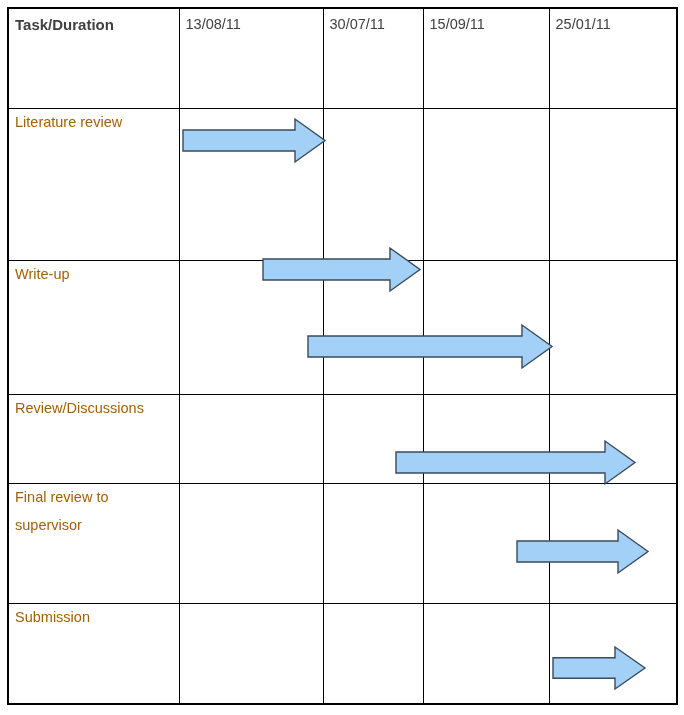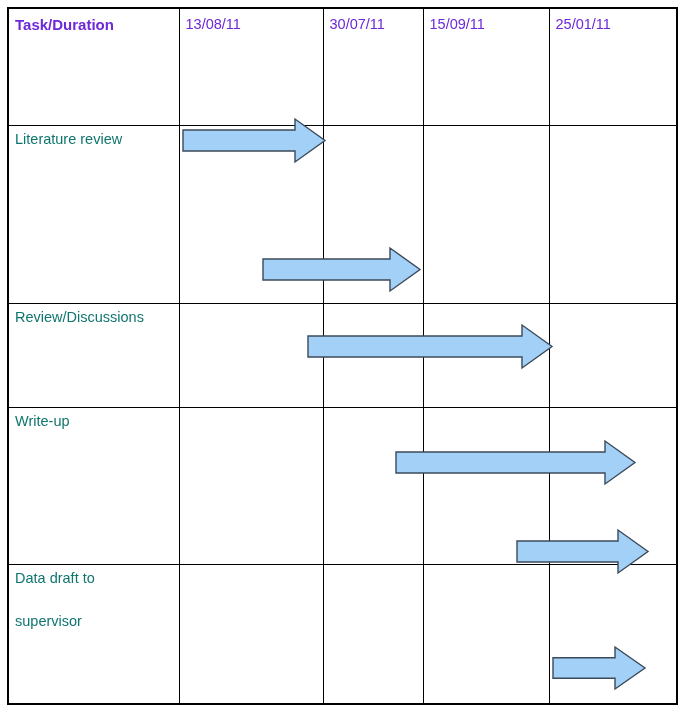--- a/index.html
+++ b/index.html
@@ -36,37 +36,37 @@
   .grid-table td {
     border: 1px solid #000000;
     vertical-align: top;
     padding: 0;
     background: transparent;
   }
   .cell-pad {
     padding: 6px 0 0 6px;
     font-size: 14.5px;
     line-height: 1.05;
-    color: #6d28d9;
+    color: #404040;
     white-space: nowrap;
   }
   .hdr .cell-pad {
     padding-top: 8px;
   }
   .hdr-strong {
     font-weight: bold;
     font-size: 15px;
   }
   .task-label {
     font-size: 14.5px;
-    color: #0f766e;
+    color: #a16207;
   }
   .task-label .line2 {
     display: block;
-    margin-top: 28px;
+    margin-top: 12px;
   }
   
   #arrow-layer {
     position: absolute;
     left: 0;
     top: 0;
     width: 684px;
     height: 715px;
     pointer-events: none;
   }
@@ -116,53 +116,62 @@
         <td>
           <div class="cell-pad task-label">Literature review</div>
         </td>
         <td></td>
         <td></td>
         <td></td>
         <td></td>
       </tr>
 
 
+      <tr style="height:120px">
+        <td>
+          <div class="cell-pad task-label">Write-up</div>
+        </td>
+        <td></td>
+        <td></td>
+        <td></td>
+        <td></td>
+      </tr>
+
       <tr style="height:80px">
         <td>
           <div class="cell-pad task-label">Review/Discussions</div>
         </td>
         <td></td>
         <td></td>
         <td></td>
         <td></td>
       </tr>
 
-      <tr style="height:120px">
-        <td>
-          <div class="cell-pad task-label">Write-up</div>
-        </td>
-        <td></td>
-        <td></td>
-        <td></td>
-        <td></td>
-      </tr>
-
       <tr style="height:107px">
         <td>
           <div class="cell-pad task-label">
-            <span>Data draft to</span>
+            <span>Final review to</span>
             <span class="line2">supervisor</span>
           </div>
         </td>
         <td></td>
         <td></td>
         <td></td>
         <td></td>
       </tr>
 
+      <tr style="height:90px">
+        <td>
+          <div class="cell-pad task-label">Submission</div>
+        </td>
+        <td></td>
+        <td></td>
+        <td></td>
+        <td></td>
+      </tr>
     </tbody>
   </table>
 
   <div id="arrow-layer">
       <div class="gantt-arrow" style="left: 183px; top: 119px; width: 142px; height: 43px;">
         <svg width="142" height="43" viewBox="0 0 142 43">
           <polygon points="0.0,11.0 112.0,11.0 112.0,0.0 142.0,21.5 112.0,43.0 112.0,32.0 0.0,32.0" fill="#A3D0F7" stroke="#3B4A5A" stroke-width="1.4" stroke-linejoin="miter"></polygon>
         </svg>
       </div>
       <div class="gantt-arrow" style="left: 263px; top: 248px; width: 157px; height: 43px;">

